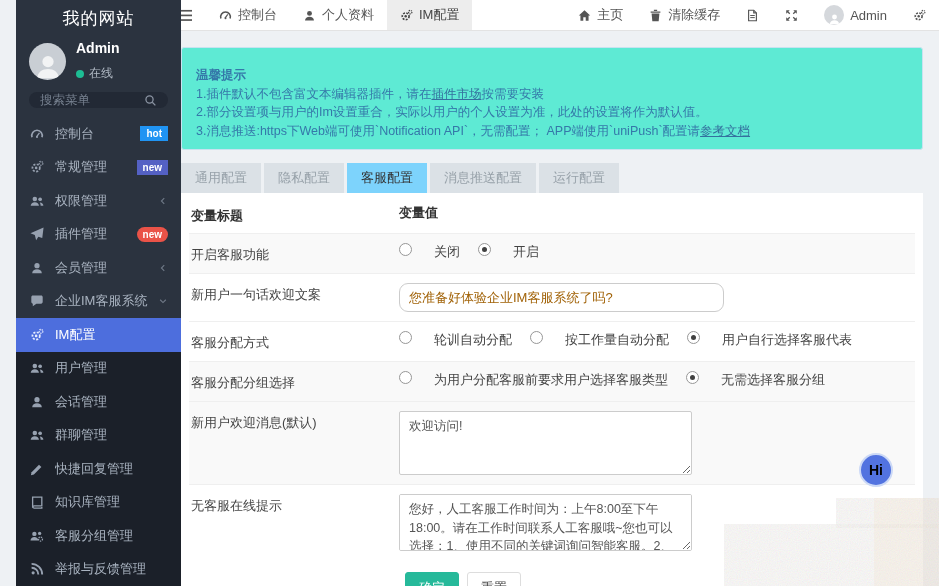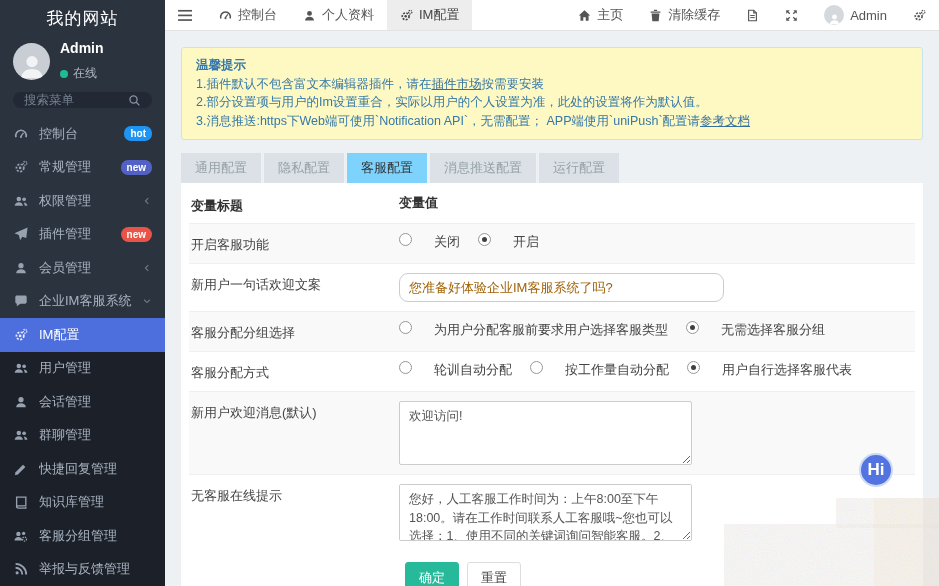--- a/index.html
+++ b/index.html
@@ -1,36 +1,36 @@
 <!DOCTYPE html>
 <html><head>
 <meta charset="utf-8">
 <style>
   * { margin:0; padding:0; box-sizing:border-box; }
   html,body { width:939px; height:586px; overflow:hidden; }
   body { font-family:"Liberation Sans","DejaVu Sans",sans-serif; font-size:13px; background:#eef1f4; position:relative; color:#444; }
   svg { display:block; }
 
   
-  .sidebar { position:absolute; left:0; top:0; bottom:0; width:165px; background:#2b333f; color:#a9b3c0; z-index:3; display:flex; flex-direction:column; }
+  .sidebar { position:absolute; left:16px; top:0; bottom:0; width:165px; background:#2b333f; color:#a9b3c0; z-index:3; display:flex; flex-direction:column; }
   .brand { color:#fff; font-size:17px; text-align:center; padding:7px 0 3px; letter-spacing:1px; }
   .user-panel { display:flex; align-items:center; gap:10px; padding:7px 13px 5px; }
   .avatar-lg { width:37px; height:37px; border-radius:50%; background:#c9ced4; overflow:hidden; flex:none; display:flex; align-items:flex-end; justify-content:center; }
   .uname { color:#fff; font-weight:bold; font-size:14px; line-height:17px; }
   .ustatus { font-size:12px; color:#b2bbc6; display:flex; align-items:center; gap:5px; margin-top:8px; }
   .dot { width:8px; height:8px; border-radius:50%; background:#1dbd94; display:inline-block; }
   .search-box { margin:5px 13px 9px; height:29px; background:#222935; border-radius:15px; display:flex; align-items:center; padding:0 11px; gap:6px; }
   .search-box input { flex:1; background:transparent; border:none; outline:none; color:#cfd6df; font-size:12.5px; font-family:inherit; min-width:0; }
   .search-box input::placeholder { color:#76808f; }
   .menu { flex:1; display:flex; flex-direction:column; }
   .mi { height:33.5px; display:flex; align-items:center; padding:0 13px; gap:10px; cursor:pointer; font-size:13px; flex:none; }
   .mi .ico { width:16px; color:#97a1b0; flex:none; display:flex; justify-content:center; }
   .mi .ico svg { width:14px; height:14px; fill:currentColor; }
   .mi .lbl { flex:1; white-space:nowrap; overflow:hidden; }
-  .badge { font-size:10px; font-weight:bold; color:#fff; padding:2px 6px; border-radius:7px; line-height:11px; }
+  .badge { font-size:10px; font-weight:bold; color:#fff; padding:2px 6px; border-radius:0; line-height:11px; }
   .b-blue { background:#2094f3; }
   .b-indigo { background:#5461c4; }
   .b-red { background:#ea5348; border-radius:9px; }
   .chev { color:#6f7987; }
   .chev svg { width:10px; height:10px; stroke:currentColor; fill:none; stroke-width:1.8; }
   .submenu-wrap { background:#1b2029; flex:1; display:flex; flex-direction:column; }
   .mi.active { background:#4d6edd; color:#fff; }
   .mi.active .ico { color:#e8edff; }
 
   
@@ -38,21 +38,21 @@
   .tn-item { display:flex; align-items:center; gap:6px; padding:0 13px; cursor:pointer; font-size:13px; }
   .tn-item svg { width:13px; height:13px; fill:currentColor; }
   .tn-item.active { background:#ededed; color:#444; }
   .tn-burger { padding:0 13px; display:flex; align-items:center; cursor:pointer; }
   .tn-burger svg { width:15px; height:13px; fill:#555; }
   .tn-right { margin-left:auto; display:flex; align-items:stretch; }
   .avatar-sm { width:20px; height:20px; border-radius:50%; background:#d5d8dc; overflow:hidden; display:flex; align-items:flex-end; justify-content:center; }
 
   
   .content { position:absolute; left:165px; right:0; top:31px; bottom:0; background:#eef1f4; padding:16px; overflow:hidden; }
-  .alert { background:#fef9c3; border:1px solid #c9e2f0; border-radius:3px; padding:8px 14px 9px; color:#3578a9; font-size:12.5px; line-height:18.5px; }
+  .alert { background:#5eead4; border:1px solid #c9e2f0; border-radius:3px; padding:18px 14px 9px; color:#3578a9; font-size:12.5px; line-height:18.5px; }
   .alert .ttl { font-weight:bold; display:block; }
   .alert a { color:#34719e; text-decoration:underline; cursor:pointer; }
 
   .ctabs { display:flex; gap:3px; margin-top:13px; }
   .ctab { background:#dbe1e6; color:#97a1a9; padding:6px 14px; font-size:13px; cursor:pointer; white-space:nowrap; }
   .ctab.active { background:#7dd3fc; color:#333; }
 
   .panel { background:#fff; padding:2px 8px 13px; }
   .frow { display:flex; align-items:flex-start; padding:9px 2px; border-top:1px solid #efefef; }
   .frow.head { border-top:none; font-weight:bold; color:#333; padding:9px 2px 8px; }
@@ -65,21 +65,21 @@
   .txt-input { width:325px; padding:6px 9px; border:1px solid #ccc; border-radius:9px; font-size:13px; color:#a16207; font-family:inherit; outline:none; }
   .txt-area { width:293px; padding:5px 9px; border:1px solid #ccc; border-radius:2px; font-size:12.5px; color:#555; line-height:18.5px; font-family:inherit; resize:vertical; outline:none; }
   .ta1 { height:64px; }
   .ta2 { height:57px; }
   .btn-row { padding:12px 2px 2px; display:flex; gap:8px; }
   .btn { font-size:13px; padding:6px 13px; border-radius:3px; cursor:pointer; font-family:inherit; }
   .btn-ok { background:#26b99a; border:1px solid #26b99a; color:#fff; }
   .btn-reset { background:#fff; border:1px solid #ddd; color:#444; }
 
   
-  .hi-btn { position:absolute; right:46px; top:453px; width:34px; height:34px; border-radius:50%; background:#5273e0; border:2px solid #ccd9f6; color:#ffffff; display:flex; align-items:center; justify-content:center; font-size:17px; font-weight:bold; cursor:pointer; z-index:5; }
+  .hi-btn { position:absolute; right:46px; top:453px; width:34px; height:34px; border-radius:50%; background:#5273e0; border:2px solid #ccd9f6; color:#000000; display:flex; align-items:center; justify-content:center; font-size:14px; font-weight:bold; cursor:pointer; z-index:5; }
   .wm { position:absolute; right:0; bottom:0; z-index:4; pointer-events:none; opacity:.8; }
 </style>
 </head>
 <body>
 
 <aside class="sidebar">
   <div class="brand">我的网站</div>
 
   <div class="user-panel">
     <div class="avatar-lg">
@@ -400,48 +400,48 @@
       </div>
     </div>
 
     <div class="frow">
       <div class="fl">新用户一句话欢迎文案</div>
       <div class="fv">
         <input type="text" class="txt-input" value="您准备好体验企业IM客服系统了吗?" style="">
       </div>
     </div>
 
+    <div class="frow">
+      <div class="fl">客服分配方式</div>
+      <div class="fv">
+        <label class="radio-opt">
+            <span class="radio"></span>
+            <span>轮训自动分配</span>
+          </label>
+        <label class="radio-opt">
+            <span class="radio"></span>
+            <span>按工作量自动分配</span>
+          </label>
+        <label class="radio-opt">
+            <span class="radio checked"></span>
+            <span>用户自行选择客服代表</span>
+          </label>
+      </div>
+    </div>
+
     <div class="frow striped">
       <div class="fl">客服分配分组选择</div>
       <div class="fv">
         <label class="radio-opt">
             <span class="radio"></span>
             <span>为用户分配客服前要求用户选择客服类型</span>
           </label>
         <label class="radio-opt">
             <span class="radio checked"></span>
             <span>无需选择客服分组</span>
-          </label>
-      </div>
-    </div>
-
-    <div class="frow">
-      <div class="fl">客服分配方式</div>
-      <div class="fv">
-        <label class="radio-opt">
-            <span class="radio"></span>
-            <span>轮训自动分配</span>
-          </label>
-        <label class="radio-opt">
-            <span class="radio"></span>
-            <span>按工作量自动分配</span>
-          </label>
-        <label class="radio-opt">
-            <span class="radio checked"></span>
-            <span>用户自行选择客服代表</span>
           </label>
       </div>
     </div>
 
     <div class="frow striped">
       <div class="fl">新用户欢迎消息(默认)</div>
       <div class="fv">
         <textarea class="txt-area ta1" style="">欢迎访问!</textarea>
       </div>
     </div>

